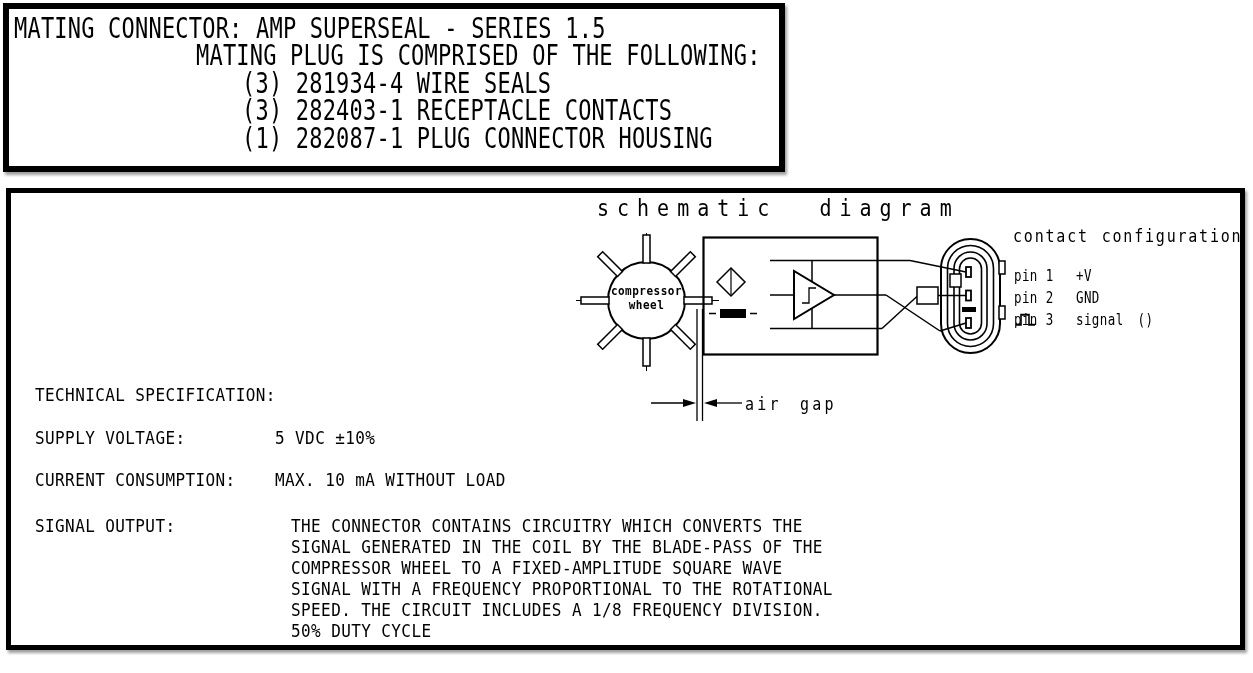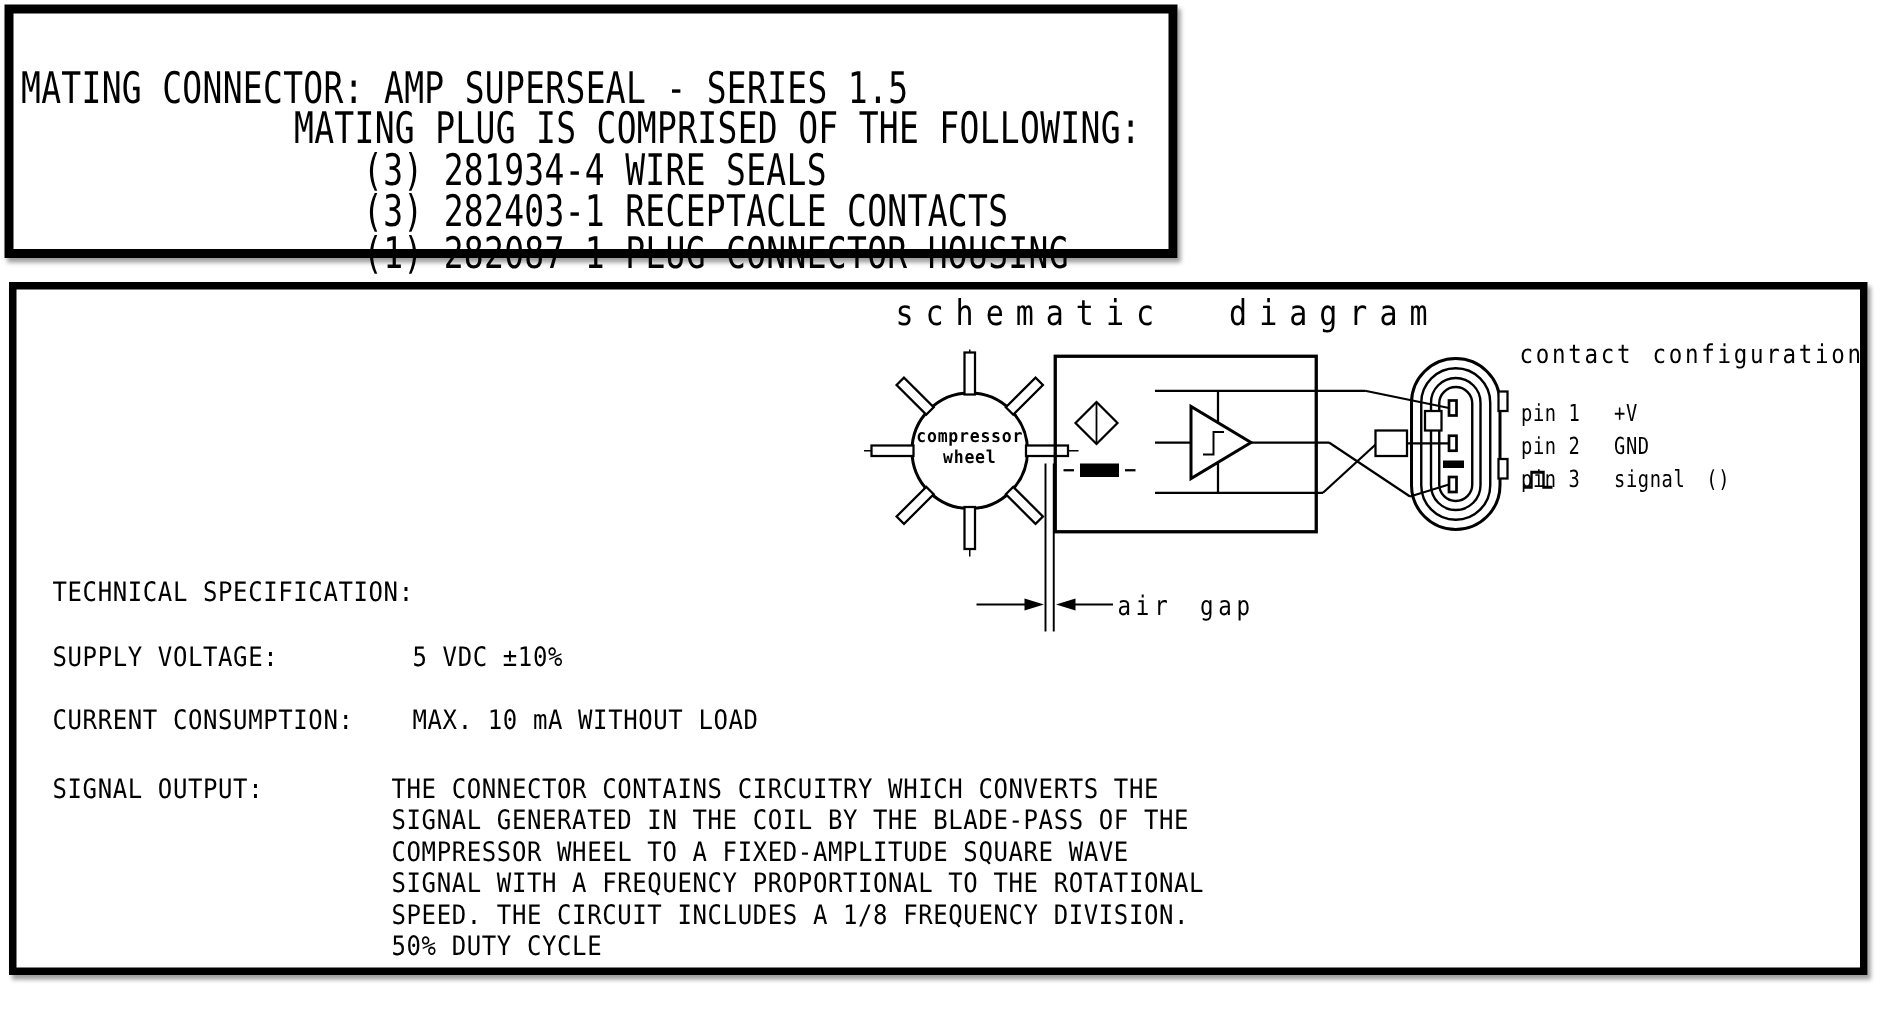--- a/index.html
+++ b/index.html
@@ -29,21 +29,21 @@
   
   .spec{font-size:16px;line-height:17px;letter-spacing:0.4px;
         transform:scaleY(1.12);transform-origin:0 0;}
   .pgline{height:21px;}
   svg{position:absolute;left:0;top:0;}
 </style>
 </head>
 <body>
 
 <div id="box1" class="panel" style="left:3px;top:3px;width:782px;height:169px;"></div>
-<div class="abs" style="left:14px;top:14px;margin-top:32px;">
+<div class="abs" style="left:14px;top:14px;">
   <div class="b1line">MATING CONNECTOR: AMP SUPERSEAL - SERIES 1.5</div>
   <div class="b1line ind1">MATING PLUG IS COMPRISED OF THE FOLLOWING:</div>
   <div class="b1line ind2">(3) 281934-4 WIRE SEALS</div>
   <div class="b1line ind2">(3) 282403-1 RECEPTACLE CONTACTS</div>
   <div class="b1line ind2">(1) 282087-1 PLUG CONNECTOR HOUSING</div>
 </div>
 
 <div id="box2" class="panel" style="left:6px;top:188px;width:1239px;height:462px;"></div>
 
 <svg width="1253" height="673" viewBox="0 0 1253 673" fill="none" stroke="#000">
@@ -160,20 +160,20 @@
       <path d="M1,11 h5 v-8 h8 v8 h6" fill="none" stroke="#000" stroke-width="1.6"></path>
     </svg><span>)</span>
 </div>
 
 <div class="abs spec" style="left:35px;top:385px;">TECHNICAL SPECIFICATION:</div>
 <div class="abs spec" style="left:35px;top:428px;">SUPPLY VOLTAGE:</div>
 <div class="abs spec" style="left:275px;top:428px;">5 VDC ±10%</div>
 <div class="abs spec" style="left:35px;top:470px;">CURRENT CONSUMPTION:</div>
 <div class="abs spec" style="left:275px;top:470px;">MAX. 10 mA WITHOUT LOAD</div>
 <div class="abs spec" style="left:35px;top:516px;">SIGNAL OUTPUT:</div>
-<div class="abs" style="left:261px;top:516px;">
+<div class="abs" style="left:291px;top:516px;">
   <div class="spec pgline">THE CONNECTOR CONTAINS CIRCUITRY WHICH CONVERTS THE</div>
   <div class="spec pgline">SIGNAL GENERATED IN THE COIL BY THE BLADE-PASS OF THE</div>
   <div class="spec pgline">COMPRESSOR WHEEL TO A FIXED-AMPLITUDE SQUARE WAVE</div>
   <div class="spec pgline">SIGNAL WITH A FREQUENCY PROPORTIONAL TO THE ROTATIONAL</div>
   <div class="spec pgline">SPEED. THE CIRCUIT INCLUDES A 1/8 FREQUENCY DIVISION.</div>
   <div class="spec pgline">50% DUTY CYCLE</div>
 </div>
 
 </body></html>

